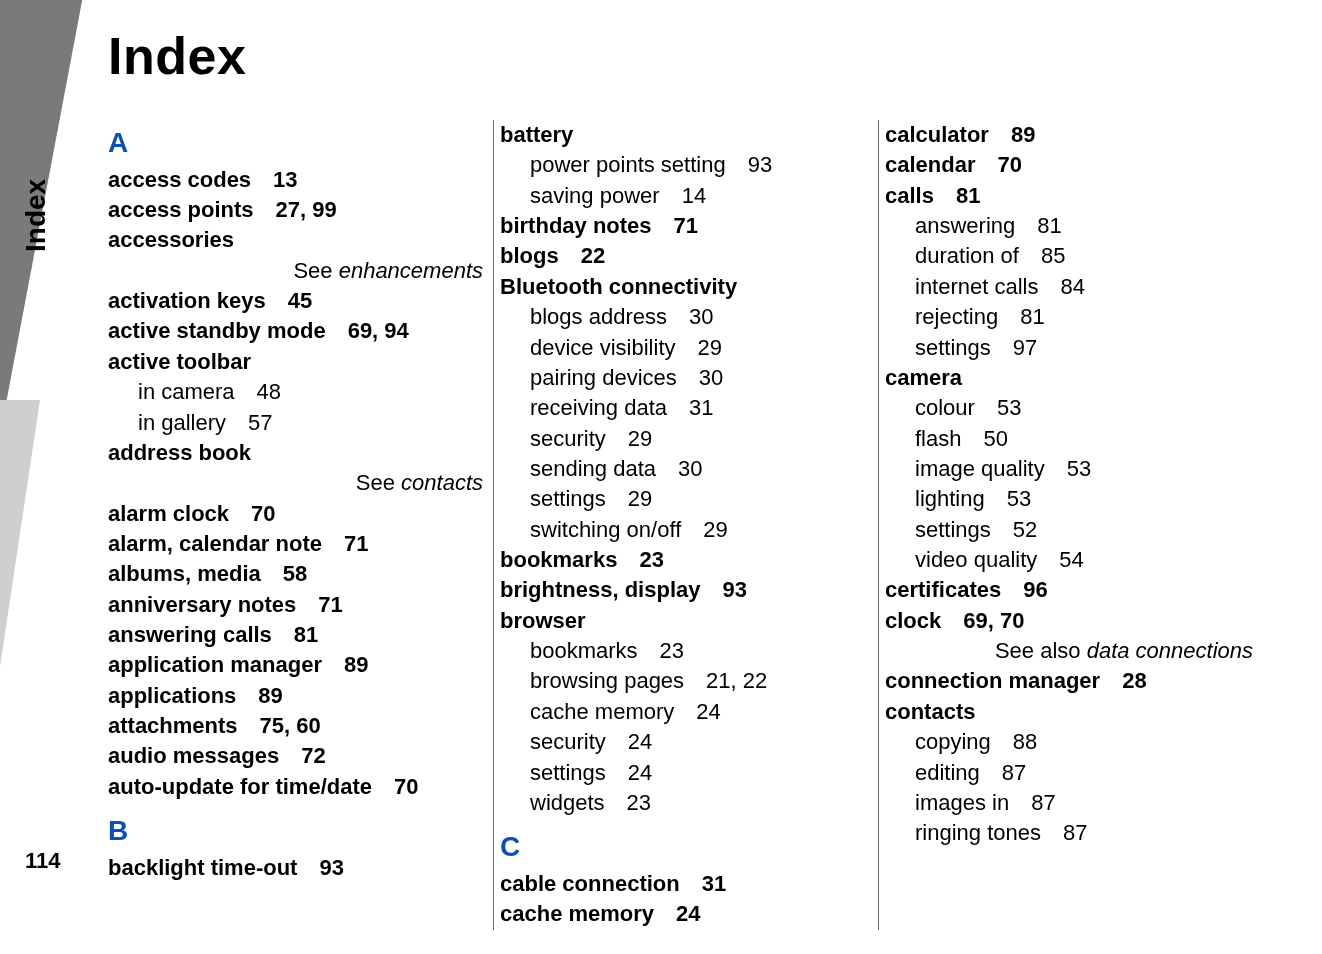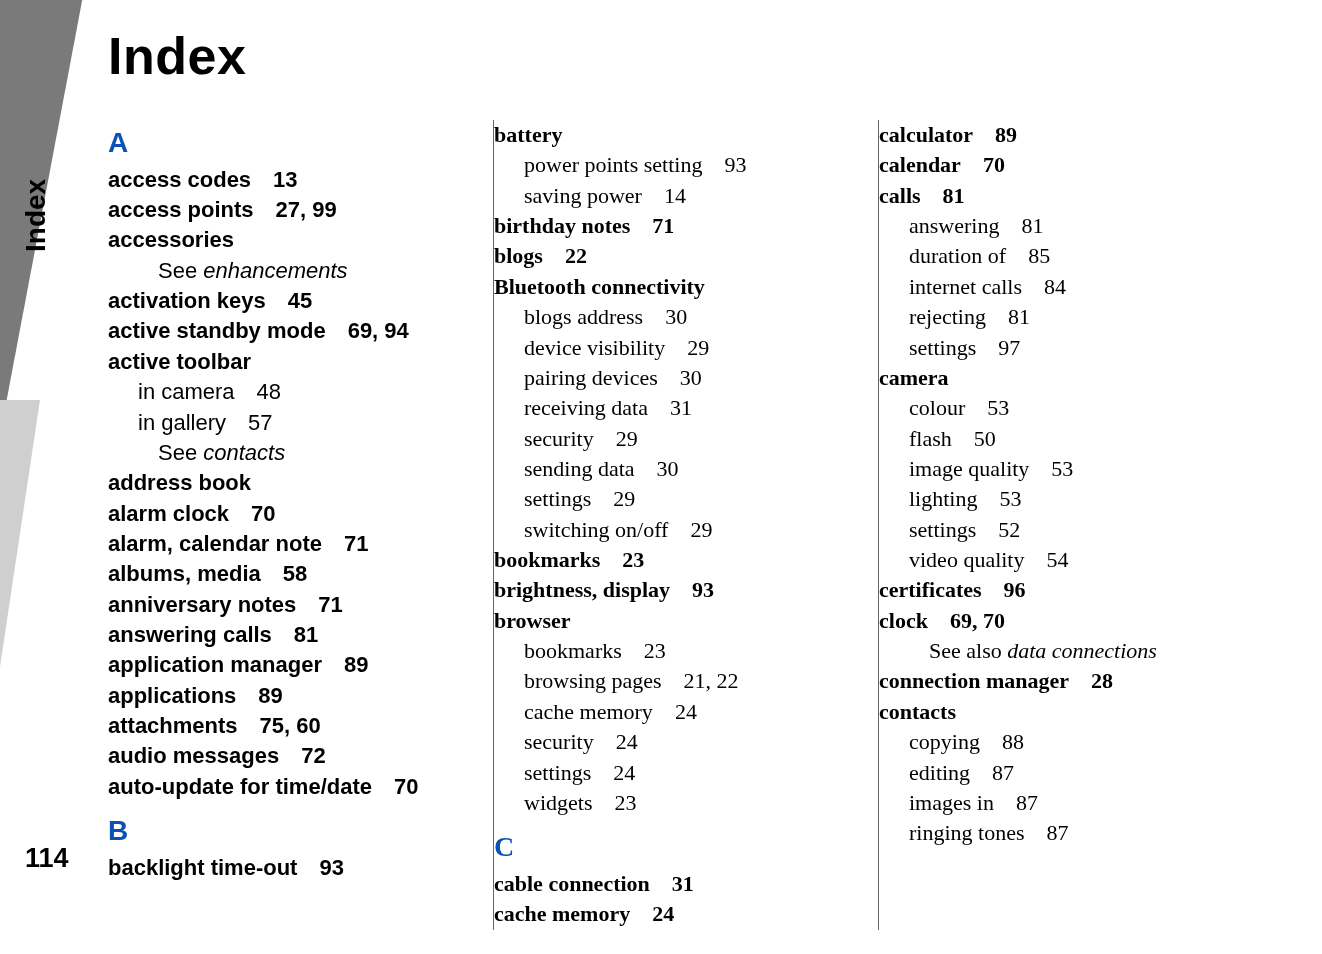--- a/index.html
+++ b/index.html
@@ -37,21 +37,21 @@
     writing-mode: vertical-rl;
     transform: rotate(180deg);
     text-align: left;
   }
   
   .folio {
     position: absolute;
     left: 25px;
     bottom: 80px;
     font-weight: 700;
-    font-size: 27px;
+    font-size: 22px;
   }
   
   .title {
     position: absolute;
     left: 108px;
     top: 26px;
     font-size: 52px;
     font-weight: 800;
     letter-spacing: 0.5px;
   }
@@ -65,36 +65,35 @@
     font-size: 22px;
     line-height: 1.38;
   }
   .col {
     width: 385px;
     padding-right: 10px;
     box-sizing: border-box;
   }
   .col + .col {
     border-left: 1px solid #666;
-    padding-left: 0;
-    font-family: Liberation Serif, serif;
+    padding-left: 6px;
   }
   .letter {
     color: #0b51b5;
     font-weight: 700;
     font-size: 28px;
     margin-top: 4px;
     margin-bottom: 2px;
   }
   .entry {
     white-space: normal;
   }
   .b { font-weight: 700; }
   .sub { padding-left: 30px; }
-  .see { padding-left: 50px; font-weight: 400; }
+  .see { padding-left: 50px; font-weight: 400; text-align: right; }
   .see em, .entry em { font-style: italic; font-weight: 400; }
   .gap { height: 6px; }
 </style>
 </head>
 <body>
 <div class="page">
 
   <svg class="bg-tri" width="1322" height="954" viewBox="0 0 1322 954">
     <polygon points="0,-200 120,-200 -50,700" fill="#7a7a7a"></polygon>
     <polygon points="0,400 40,400 -50,1000" fill="#cfcfcf"></polygon>
@@ -109,22 +108,22 @@
         <div class="letter">A</div>
         <div class="entry"><span class="b">access codes</span><span class="b"> 13</span></div>
         <div class="entry"><span class="b">access points</span><span class="b"> 27, 99</span></div>
         <div class="entry"><span class="b">accessories</span></div>
         <div class="entry see"><span>See </span><em>enhancements</em></div>
         <div class="entry"><span class="b">activation keys</span><span class="b"> 45</span></div>
         <div class="entry"><span class="b">active standby mode</span><span class="b"> 69, 94</span></div>
         <div class="entry"><span class="b">active toolbar</span></div>
         <div class="entry sub"><span>in camera</span><span> 48</span></div>
         <div class="entry sub"><span>in gallery</span><span> 57</span></div>
+        <div class="entry"><span class="b">address book</span></div>
         <div class="entry see"><span>See </span><em>contacts</em></div>
-        <div class="entry"><span class="b">address book</span></div>
         <div class="entry"><span class="b">alarm clock</span><span class="b"> 70</span></div>
         <div class="entry"><span class="b">alarm, calendar note</span><span class="b"> 71</span></div>
         <div class="entry"><span class="b">albums, media</span><span class="b"> 58</span></div>
         <div class="entry"><span class="b">anniversary notes</span><span class="b"> 71</span></div>
         <div class="entry"><span class="b">answering calls</span><span class="b"> 81</span></div>
         <div class="entry"><span class="b">application manager</span><span class="b"> 89</span></div>
         <div class="entry"><span class="b">applications</span><span class="b"> 89</span></div>
         <div class="entry"><span class="b">attachments</span><span class="b"> 75, 60</span></div>
         <div class="entry"><span class="b">audio messages</span><span class="b"> 72</span></div>
         <div class="entry"><span class="b">auto-update for time/date</span><span class="b"> 70</span></div>

